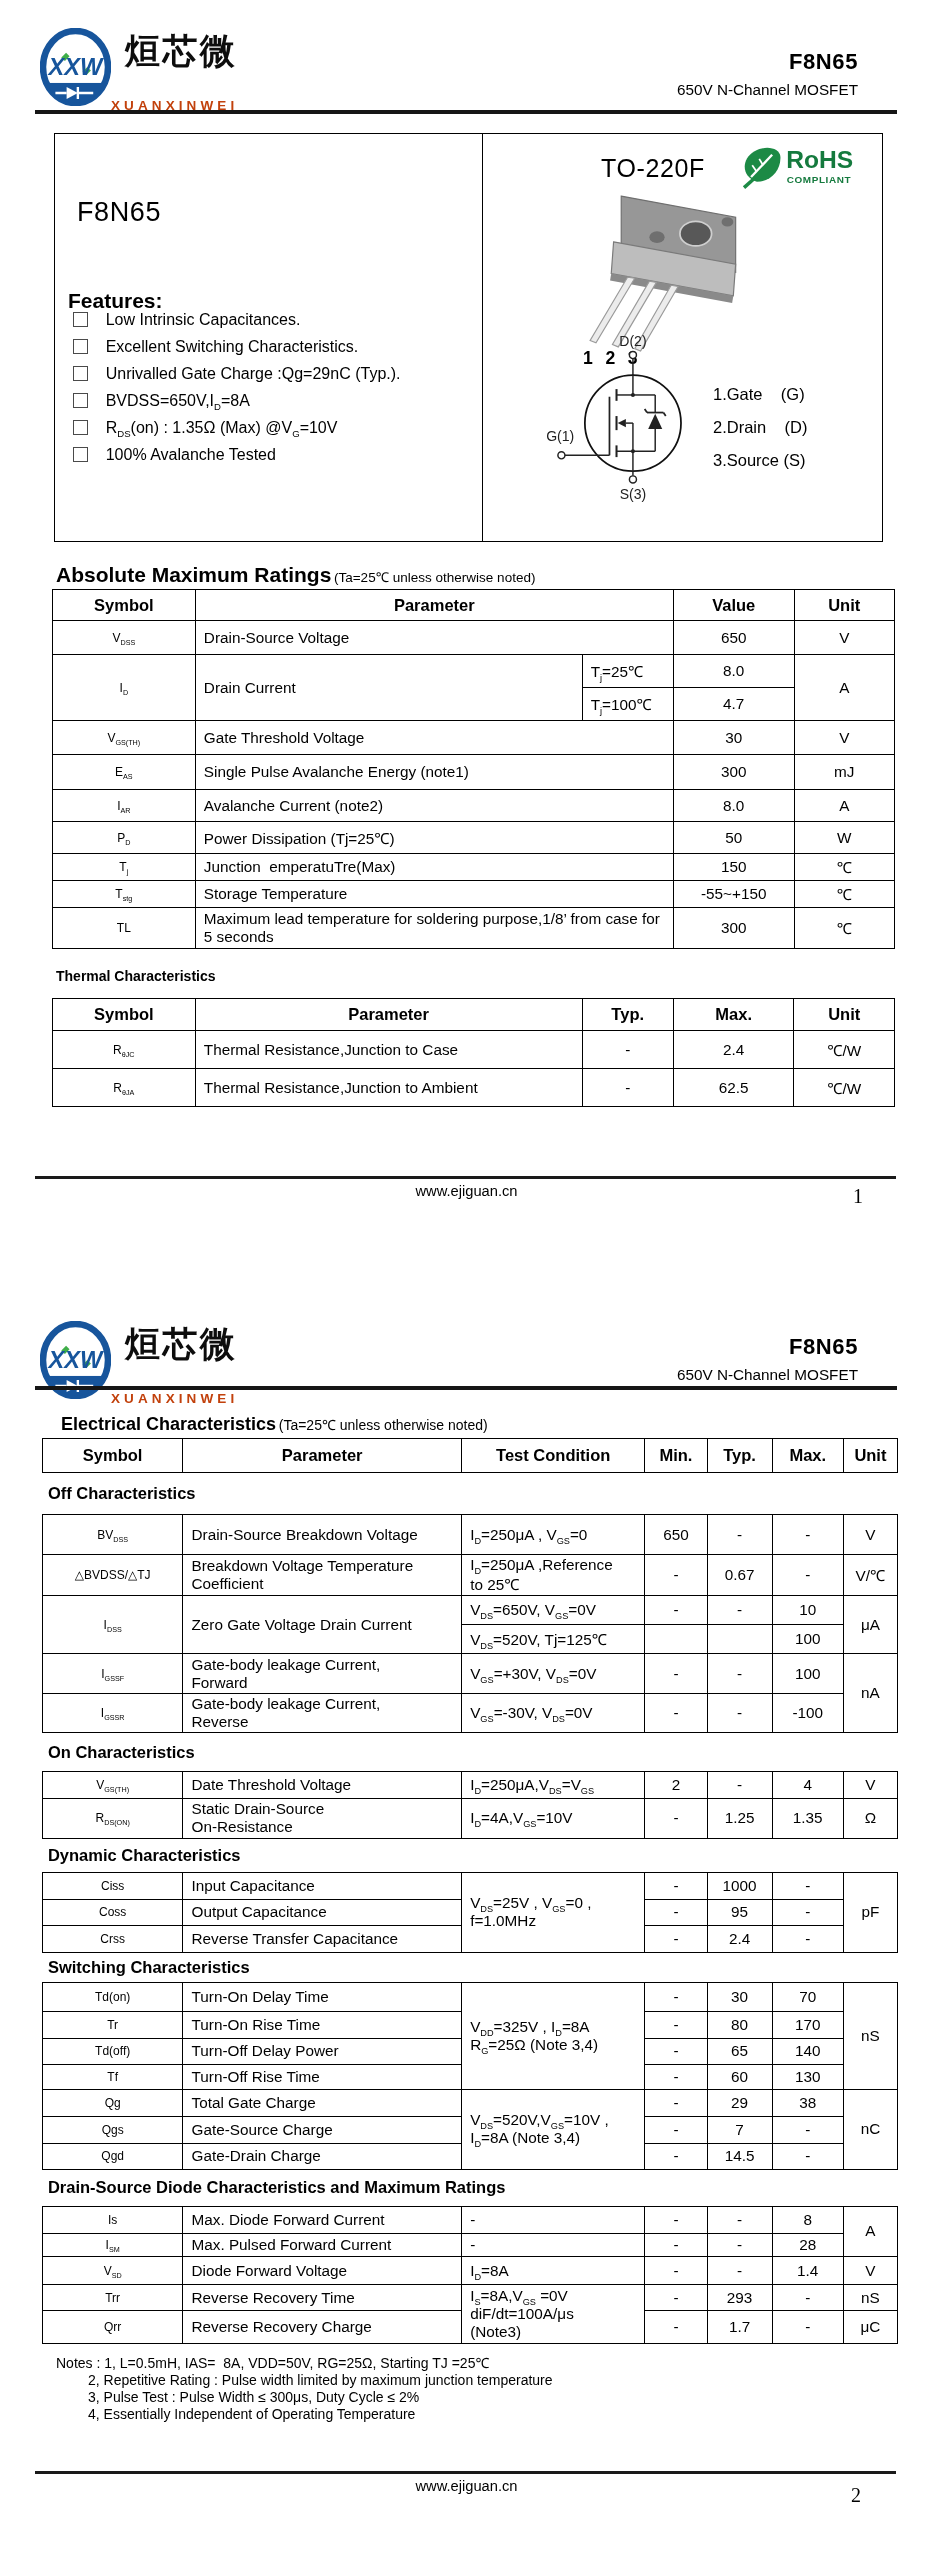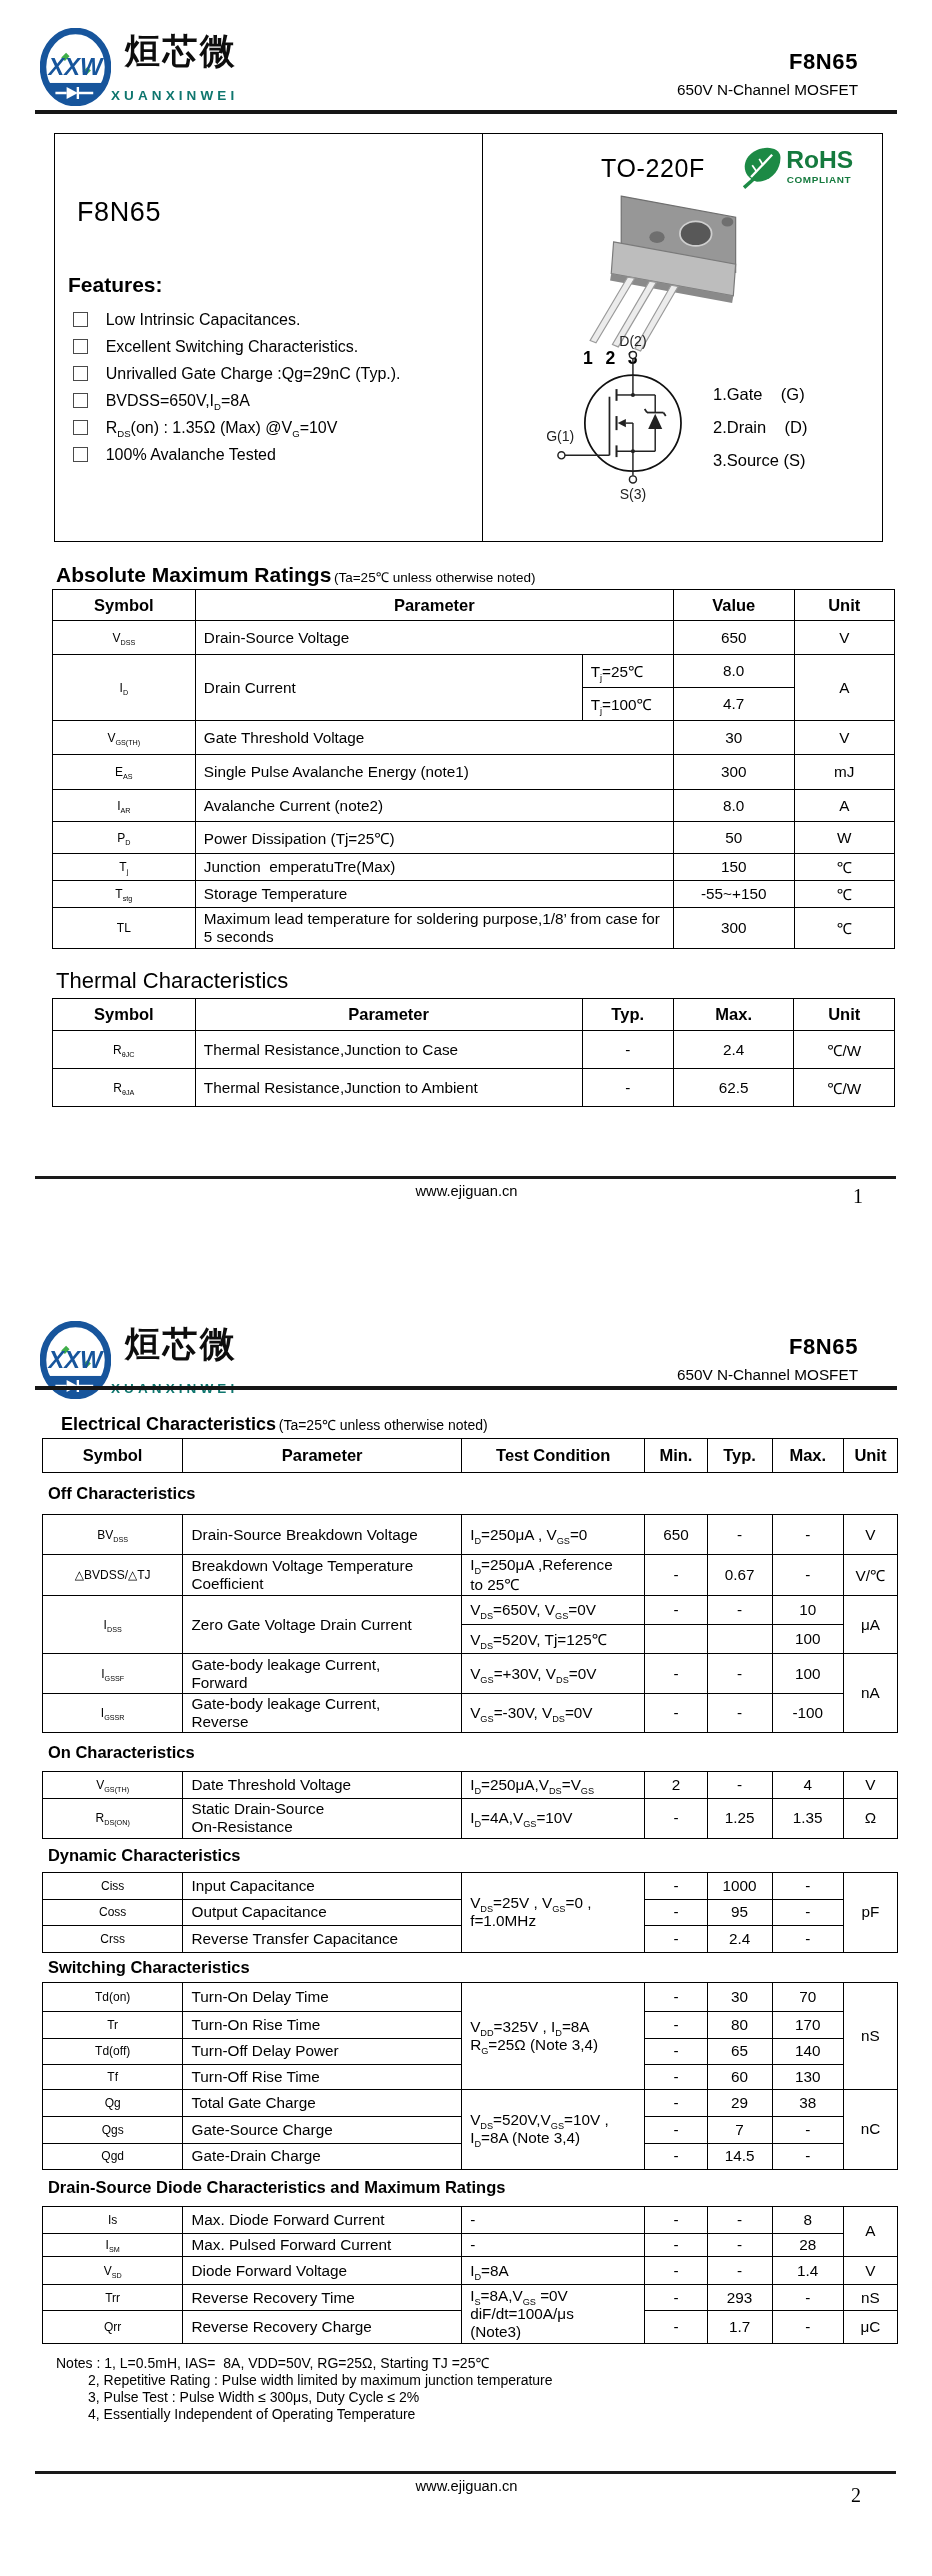--- a/index.html
+++ b/index.html
@@ -8,35 +8,35 @@
     font-family:"Liberation Sans",sans-serif;color:#000;
   }
   .abs{position:absolute;}
   sub{font-size:0.60em;line-height:0;}
   
   .part-title{font-size:22px;font-weight:bold;letter-spacing:0.6px;}
   .part-sub{font-size:15.3px;margin-top:5.9px;}
   .title-block{right:75px;text-align:right;}
   .hdr-rule{background:#161616;height:4.1px;}
   .logo-cn{font-size:35px;font-weight:900;letter-spacing:2.4px;color:#0d0d0d;line-height:1;margin-left:16px;}
-  .logo-en{font-size:13.5px;font-weight:700;letter-spacing:4.1px;color:#0f766e;margin-top:11px;}
+  .logo-en{font-size:13.5px;font-weight:700;letter-spacing:4.1px;color:#c2410c;margin-top:21px;}
   
   .intro-box{border:1.8px solid #000;}
   .pane-right{border-left:1.8px solid #000;}
   .bigpart{font-size:27px;letter-spacing:0.6px;}
   .feat-title{font-size:21px;font-weight:bold;}
   .feat-item{display:flex;align-items:center;height:27px;}
   .feat-box{width:13.5px;height:13.5px;border:1.2px solid #4a4a4a;margin-right:17.6px;flex:0 0 auto;}
   .feat-text{font-size:16px;white-space:pre;}
   .pkg-name{font-size:25px;letter-spacing:0.6px;}
   .legend-line{font-size:16.5px;white-space:pre;margin-bottom:14px;}
   
   .h-big{font-size:21px;font-weight:bold;}
   .h-note{font-size:13.5px;font-weight:normal;}
-  .h-mid{font-size:22px;font-weight:normal;}
+  .h-mid{font-size:14px;font-weight:bold;}
   .h-ec{font-size:18px;font-weight:bold;}
   .h-ecnote{font-size:14px;font-weight:normal;}
   
   table{border-collapse:collapse;table-layout:fixed;}
   .dtable{border:1.8px solid #000;}
   .dtable td,.dtable th{
     border:1.2px solid #000;border-top-width:1.8px;border-bottom-width:1.8px;
     font-size:15.3px;padding:1.2px 4.7px;text-align:center;vertical-align:middle;
     white-space:pre-line;overflow:hidden;
   }
@@ -82,21 +82,21 @@
 <div class="abs title-block" style="top:49px">
   <div class="part-title">F8N65</div>
   <div class="part-sub">650V N-Channel MOSFET</div>
 </div>
 <div class="abs hdr-rule" style="left:35px;top:110px;width:862px"></div>
 
 <div class="abs intro-box" style="left:54px;top:133px;width:827px;height:407px">
 
   <div class="abs" style="left:0;top:0;width:427px;height:407px">
     <div class="abs bigpart" style="left:22px;top:63px">F8N65</div>
-    <div class="abs feat-title" style="left:13px;top:139px">Features:</div>
+    <div class="abs feat-title" style="left:13px;top:155px">Features:</div>
     <div class="abs" style="left:17.6px;top:172px;width:400px">
       <div class="feat-item">
           <span class="feat-box"></span>
           <span class="feat-text">Low Intrinsic Capacitances.</span>
         </div>
       <div class="feat-item">
           <span class="feat-box"></span>
           <span class="feat-text">Excellent Switching Characteristics.</span>
         </div>
       <div class="feat-item">

